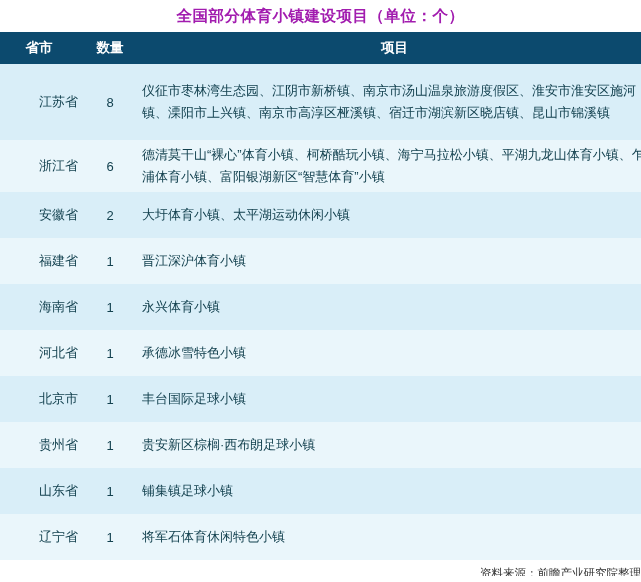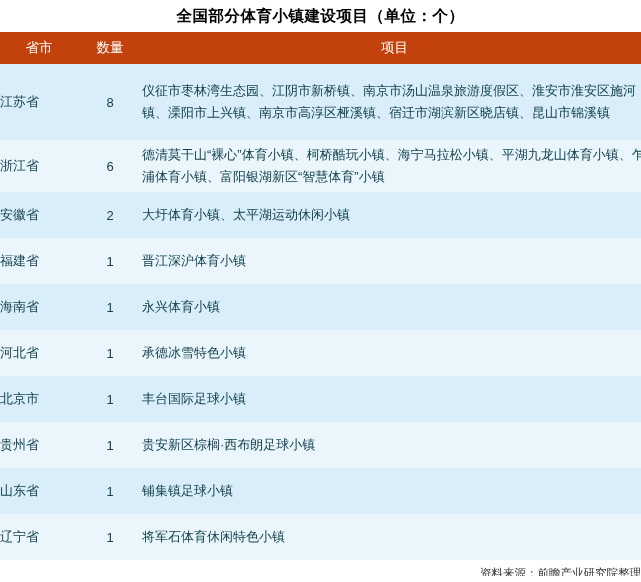--- a/index.html
+++ b/index.html
@@ -23,52 +23,52 @@
   .title-bar {
     height: 32px;
     background: #ffffff;
     display: flex;
     align-items: center;
     justify-content: center;
   }
   .title-text {
     font-size: 15.5px;
     font-weight: bold;
-    color: #000000;
+    color: #a21caf;
     letter-spacing: 0.5px;
   }
   table.main-table {
     width: 641px;
     border-collapse: collapse;
     table-layout: fixed;
   }
   table.main-table th {
-    background: #c2410c;
+    background: #0c4a6e;
     color: #ffffff;
     font-size: 13.5px;
-    font-weight: normal;
+    font-weight: bold;
     height: 30px;
     text-align: center;
     vertical-align: middle;
     border: none;
   }
   th.col-prov { width: 76px; }
   th.col-num  { width: 62px; }
   th.col-proj { width: 503px; }
 
   table.main-table td {
     font-size: 13px;
     color: #13414f;
     vertical-align: middle;
     border: none;
     padding: 0;
   }
   td.cell-prov {
     width: 76px;
-    text-align: left;
+    text-align: right;
     color: #14454f;
     font-size: 13.5px;
     margin-top: 22px;
   }
   td.cell-num {
     width: 62px;
     text-align: center;
     color: #14454f;
     font-size: 13.5px;
   }

